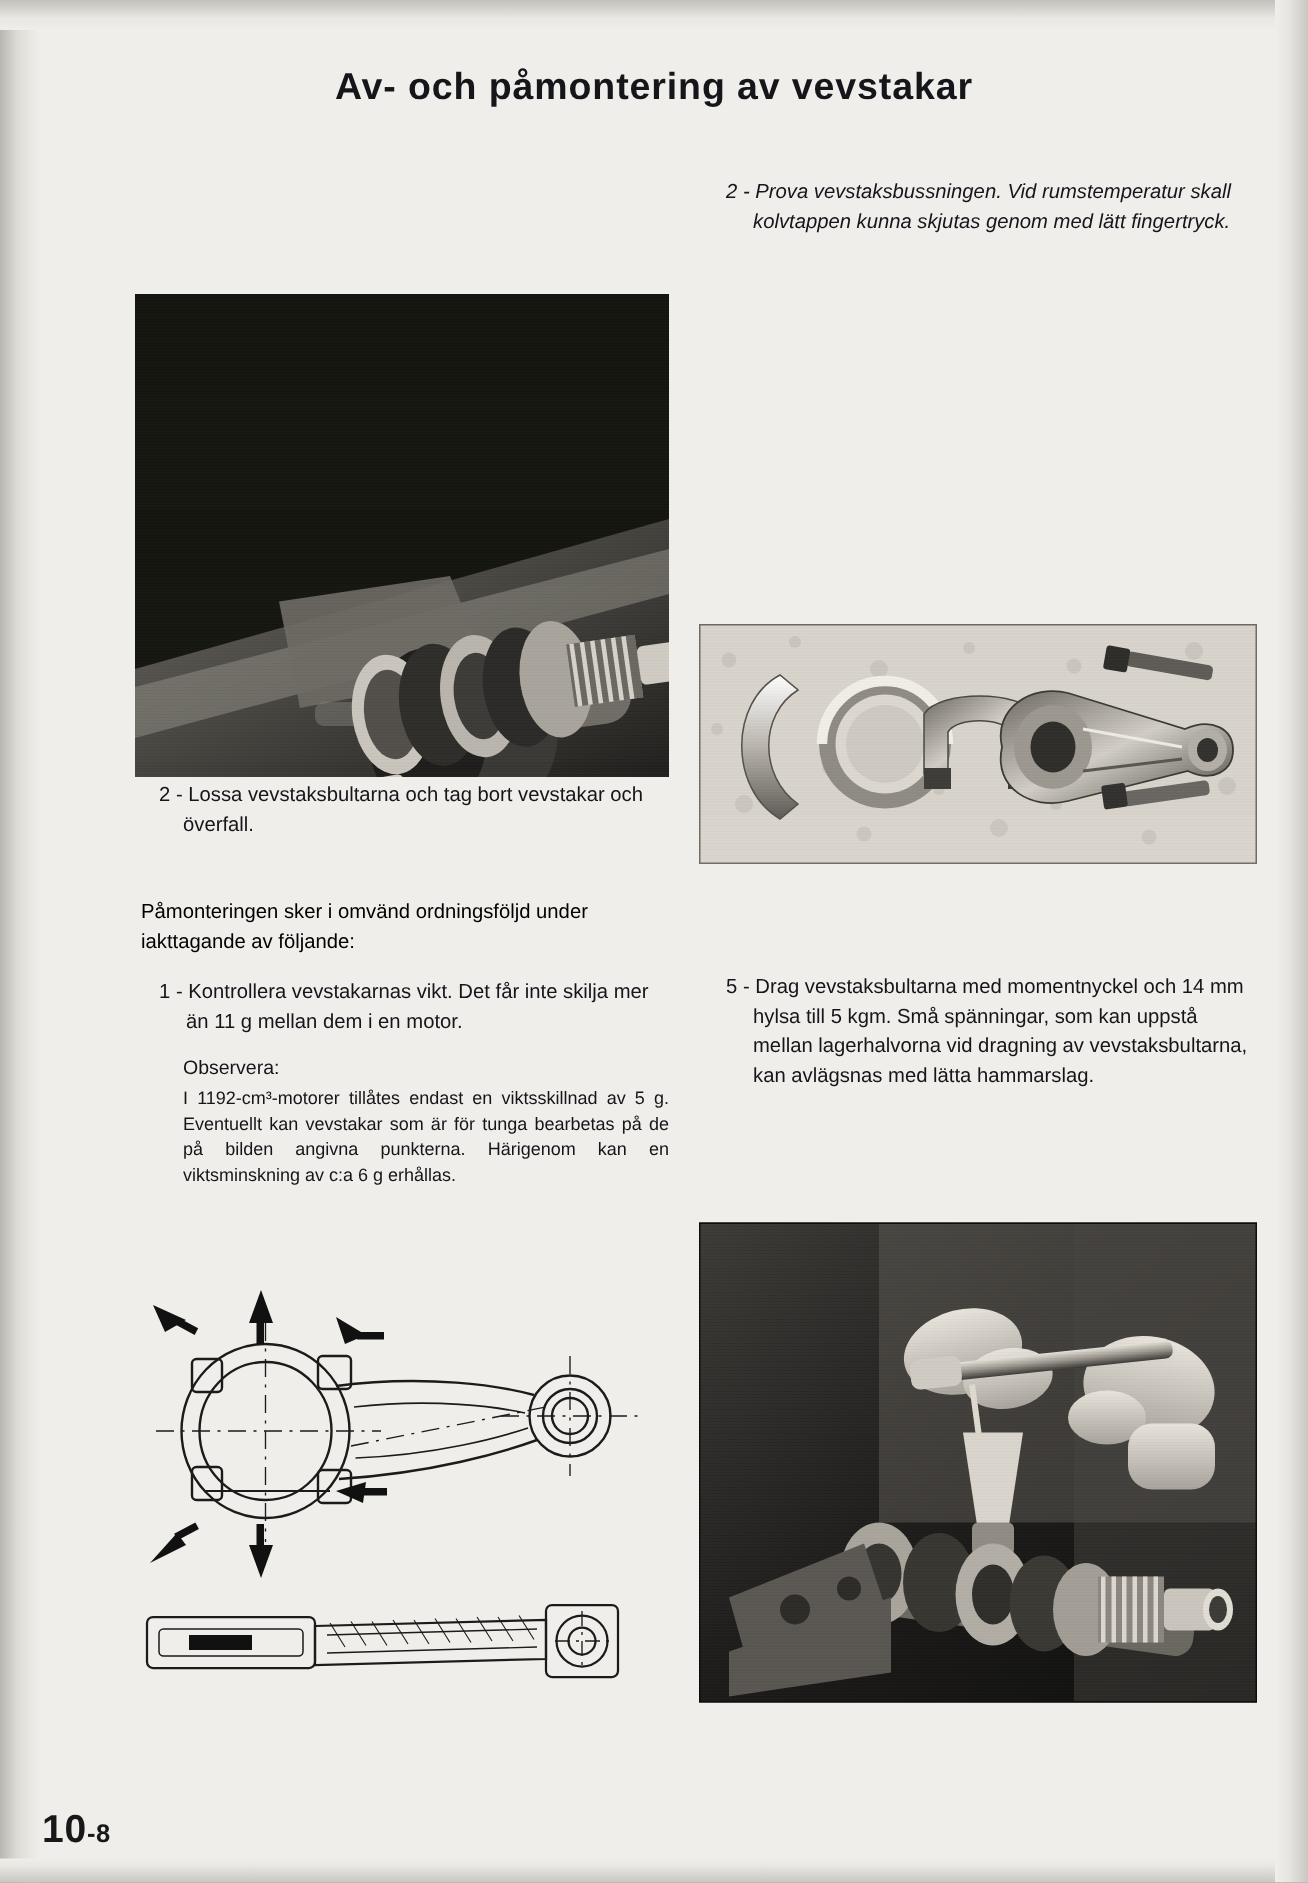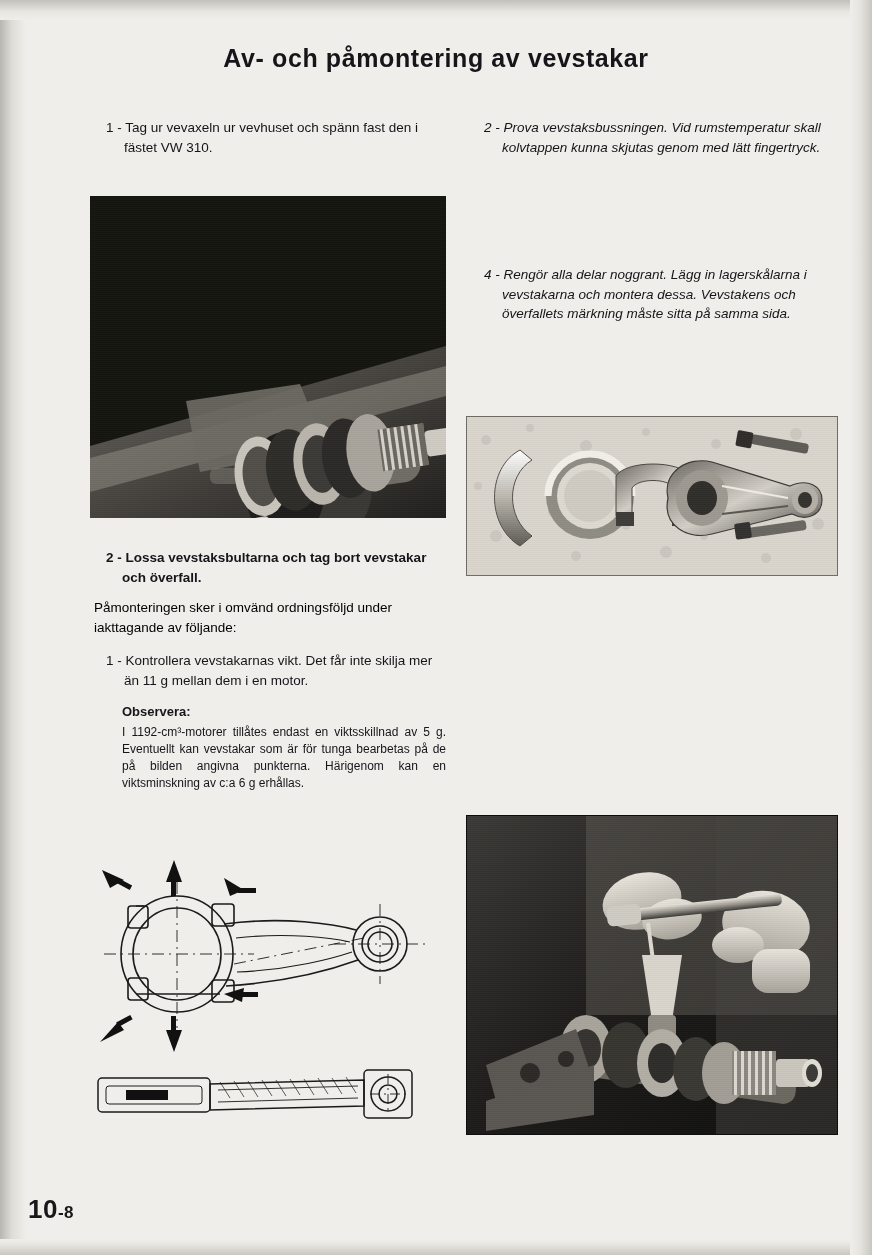--- a/index.html
+++ b/index.html
@@ -94,21 +94,21 @@
     text-indent: -18px;
   }
   .para {
     font-size: 13.5px;
     line-height: 1.45;
     color: #000000;
     margin: 0 0 14px 0;
   }
   .note-head {
     font-size: 13px;
-    font-weight: bold;
+    font-weight: normal;
     margin: 0 0 5px 0;
     color: #15151a;
   }
   .note-body {
     font-size: 12px;
     line-height: 1.42;
     color: #15151a;
     margin: 0;
     text-align: justify;
   }
@@ -170,42 +170,41 @@
     left: 84px;
     top: 846px;
     width: 366px;
     height: 286px;
     background: #efeeea;
   }
 
   .page-num {
     position: absolute;
     left: 28px;
-    bottom: 30px;
+    bottom: 20px;
     font-size: 26px;
     font-weight: bold;
     color: #18181a;
     letter-spacing: .5px;
   }
   .page-num .suffix {
     font-size: 17px;
     font-weight: bold;
   }
 </style>
 </head>
 <body>
 
 <div class="page">
   <div class="edge-top"></div>
   <div class="edge-bottom"></div>
 
   <h1 class="title">Av- och påmontering av vevstakar</h1>
 
   <div class="col-left">
-    <p class="step ind">1 - Tag ur vevaxeln ur vevhuset och spänn fast den i fästet VW 310.</p>
   </div>
 
   <div class="photo" id="photo-crank">
     <svg width="356" height="322" viewBox="0 0 356 322">
       <defs>
         <linearGradient id="metal1" x1="0" y1="0" x2="0" y2="1">
           <stop offset="0" stop-color="#dedbd3"></stop>
           <stop offset="0.45" stop-color="#9a968e"></stop>
           <stop offset="1" stop-color="#3c3a37"></stop>
         </linearGradient>
@@ -287,21 +286,21 @@
       </g>
 
       <rect x="60" y="330" width="120" height="9" rx="4" transform="rotate(-10 120 334)" fill="#cdc9c0"></rect>
 
       <rect x="0" y="0" width="356" height="322" fill="url(#metal1)" opacity="0"></rect>
       <rect x="0" y="0" width="356" height="322" fill="none"></rect>
     </svg>
     <div class="grain"></div>
   </div>
 
-  <div style="position:absolute; left:94px; top:540px; width:352px;font-weight:bold;">
+  <div style="position:absolute; left:94px; top:512px; width:352px;">
     <p class="caption">2 - Lossa vevstaksbultarna och tag bort vevstakar och överfall.</p>
   </div>
 
   <div style="position:absolute; left:94px; top:598px; width:352px;">
     <p class="para">Påmonteringen sker i omvänd ordningsföljd under iakttagande av följande:</p>
     <p class="step ind">1 - Kontrollera vevstakarnas vikt. Det får inte skilja mer än 11 g mellan dem i en motor.</p>
     <div style="padding-left:28px;">
       <p class="note-head">Observera:</p>
       <p class="note-body">I 1192-cm³-motorer tillåtes endast en viktsskillnad av 5 g. Eventuellt kan vevstakar som är för tunga bearbetas på de på bilden angivna punkterna. Härigenom kan en viktsminskning av c:a 6 g erhållas.</p>
     </div>
@@ -380,21 +379,20 @@
         <path d="M248 232 L 258 248"></path>
           <path d="M262 231 L 272 247"></path>
       </g>
     </svg>
   </div>
 
   <div class="col-right">
     <p class="step">2 - Prova vevstaksbussningen. Vid rumstemperatur skall kolvtappen kunna skjutas genom med lätt fingertryck.</p>
     <div style="height:62px;"></div>
     <div style="height:32px;"></div>
-    <p class="step">4 - Rengör alla delar noggrant. Lägg in lagerskålarna i vevstakarna och montera dessa. Vevstakens och överfallets märkning måste sitta på samma sida.</p>
   </div>
 
   <div class="photo" id="photo-rods">
     <svg width="372" height="160" viewBox="0 0 372 160">
       <defs>
         <linearGradient id="shell" x1="0" y1="0" x2="0" y2="1">
           <stop offset="0" stop-color="#ffffff"></stop>
           <stop offset="0.5" stop-color="#b9b5ac"></stop>
           <stop offset="1" stop-color="#5e5b56"></stop>
         </linearGradient>
@@ -454,20 +452,23 @@
         <rect x="272" y="14" width="16" height="16" rx="2" transform="rotate(10 272 14)" fill="#2f2d2a"></rect>
         <rect x="282" y="112" width="58" height="10" rx="3" transform="rotate(-8 282 112)" fill="#6a6762"></rect>
         <rect x="268" y="108" width="16" height="16" rx="2" transform="rotate(-8 268 108)" fill="#333130"></rect>
       </g>
 
       <rect x="0.5" y="0.5" width="371" height="159" fill="none" stroke="#6e6b65" stroke-width="1"></rect>
     </svg>
     <div class="grain"></div>
   </div>
 
+  <div style="position:absolute; left:484px; top:648px; width:356px;">
+    <p class="step">5 - Drag vevstaksbultarna med momentnyckel och 14 mm hylsa till 5 kgm. Små spänningar, som kan uppstå mellan lagerhalvorna vid dragning av vevstaksbultarna, kan avlägsnas med lätta hammarslag.</p>
+  </div>
 
   <div class="photo" id="photo-torque">
     <svg width="372" height="320" viewBox="0 0 372 320">
       <defs>
         <linearGradient id="dark3" x1="0" y1="0" x2="1" y2="1">
           <stop offset="0" stop-color="#3b3a37"></stop>
           <stop offset="0.5" stop-color="#1c1b19"></stop>
           <stop offset="1" stop-color="#0e0e0d"></stop>
         </linearGradient>
         <linearGradient id="skin" x1="0" y1="0" x2="0" y2="1">

